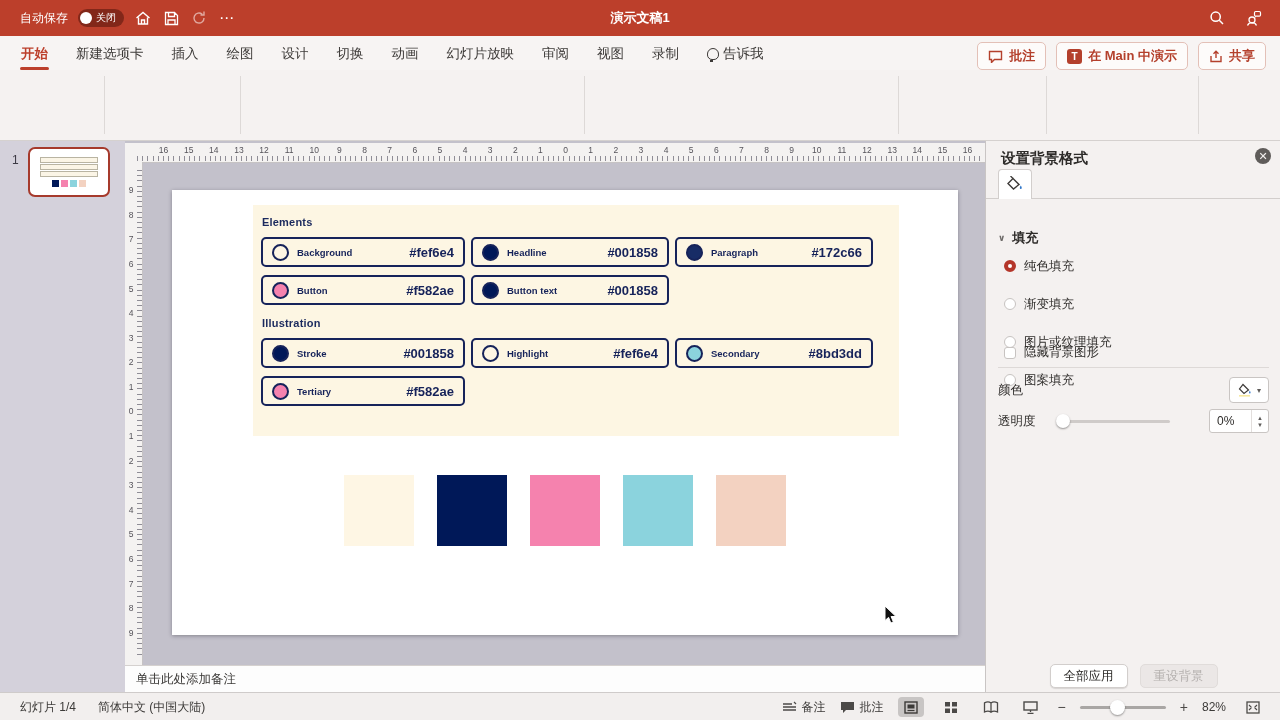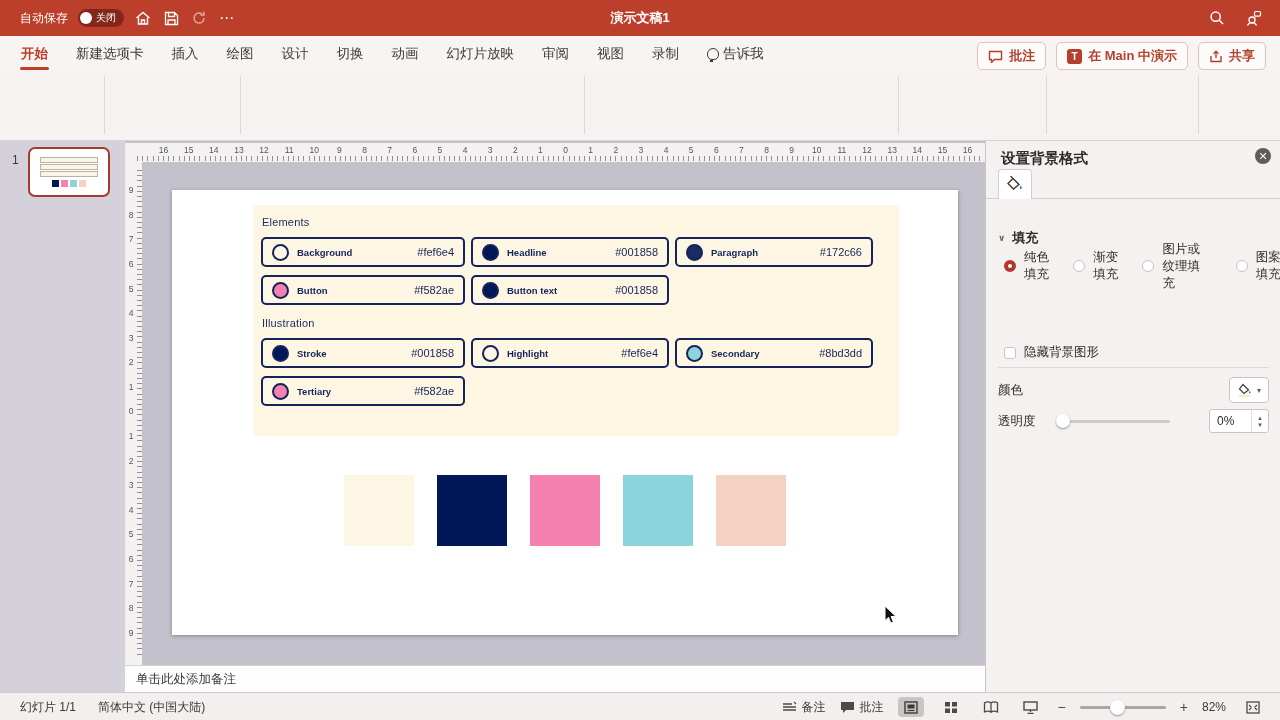--- a/index.html
+++ b/index.html
@@ -76,43 +76,43 @@
           background:repeating-linear-gradient(to right,#8f8d96 0 1px,transparent 1px 5.2px)}
   #vruler{position:absolute;left:125px;top:162px;width:17px;height:503px;background:#f4f2f1;border-right:1px solid #c6c3c4}
   .vnums{position:absolute;left:1px;top:16px;width:10px;height:467px;display:flex;flex-direction:column}
   .vnums b{flex:1;text-align:center;font-weight:normal;font-size:8.5px;color:#55535a;display:flex;align-items:center;justify-content:center}
   .vticks{position:absolute;right:0;top:8px;width:5px;height:487px;
           background:repeating-linear-gradient(to bottom,#8f8d96 0 1px,transparent 1px 5.2px)}
 
   
   #slide{position:absolute;left:172px;top:190px;width:786px;height:445px;background:#fff;box-shadow:0 1px 4px rgba(20,20,30,.35)}
   #palette-panel{position:absolute;left:81px;top:15px;width:646px;height:231px;background:#fdf6e3}
-  .pp-head{position:absolute;left:9px;font-size:11px;font-weight:normal;color:#1b2a5e;letter-spacing:.2px}
+  .pp-head{position:absolute;left:9px;font-size:11px;font-weight:bold;color:#1b2a5e;letter-spacing:.2px}
   .cards{position:absolute;left:8px;display:grid;grid-template-columns:204px 198px 198px;column-gap:6px;row-gap:8px}
   .card{height:26px;border:2px solid #16235a;border-radius:5px;display:flex;align-items:center;padding:0 9px;background:transparent}
   .card .dot{width:13px;height:13px;border-radius:50%;border:2px solid #16235a;flex:none}
   .card .cl{font-size:9.5px;font-weight:bold;color:#16235a;margin-left:8px}
-  .card .ch{font-size:11px;font-weight:normal;color:#16235a;margin-left:auto}
+  .card .ch{font-size:13px;font-weight:bold;color:#16235a;margin-left:auto}
   #swatch-row{position:absolute;left:0;top:285px;width:786px;display:flex;justify-content:center;gap:23px}
   #swatch-row .sq{width:70px;height:71px}
 
   
   #cursor{position:absolute;left:884px;top:605px;width:14px;height:20px;z-index:40}
 
   
   #fmtpanel{position:absolute;left:985px;top:141px;width:295px;height:551px;background:#f4f1f0;border-left:1px solid #c9c5c4}
   .fp-title{position:absolute;left:15px;top:8px;font-size:14.5px;font-weight:bold;color:#2e2c2a}
   .fp-close{position:absolute;right:10px;top:7px;width:16px;height:16px;border-radius:50%;background:#5f5c5a;color:#f4f1f0;
             font-size:11px;line-height:16px;text-align:center}
   .fp-tab{position:absolute;left:12px;top:28px;width:32px;height:29px;background:#fff;border:1px solid #d2cecc;border-bottom:none;
           border-radius:4px 4px 0 0;display:flex;align-items:center;justify-content:center;z-index:2}
   .fp-tabline{position:absolute;left:0;top:57px;width:295px;height:1px;background:#d2cecc}
   .fp-fill-head{position:absolute;left:12px;top:88px;display:flex;align-items:center;gap:7px;font-size:13px;font-weight:bold;color:#2e2c2a}
   .chev{font-size:9px;color:#6d6b69}
-  .fp-options{position:absolute;left:18px;top:118px;display:flex;flex-direction:row;gap:24px}
+  .fp-options{position:absolute;left:18px;top:118px;display:flex;flex-direction:column;gap:24px}
   .fp-opt{display:flex;align-items:center;gap:8px;font-size:12.5px;color:#2e2c2a;height:14px}
   .radio{width:12px;height:12px;border-radius:50%;border:1.5px solid #c7c3c1;background:#fff;box-sizing:border-box;flex:none}
   .radio.sel{border:4px solid #b4362a}
   .fp-check{position:absolute;left:18px;top:203px;display:flex;align-items:center;gap:8px;font-size:12.5px;color:#2e2c2a}
   .checkbox{width:12px;height:12px;border:1.5px solid #c7c3c1;border-radius:3px;background:#fff;box-sizing:border-box}
   .fp-div{position:absolute;left:12px;top:226px;width:271px;height:1px;background:#ddd9d7}
   .fp-colorrow{position:absolute;left:12px;top:236px;width:271px;height:26px;display:flex;align-items:center;font-size:12.5px;color:#2e2c2a}
   .bucketbtn{margin-left:auto;width:38px;height:24px;background:#fff;border:1px solid #c9c5c3;border-radius:4px;
              display:flex;align-items:center;justify-content:center;gap:3px}
   .fp-transrow{position:absolute;left:12px;top:268px;width:271px;height:24px;display:flex;align-items:center;font-size:12.5px;color:#2e2c2a}
@@ -737,29 +737,33 @@
         <span class="th"></span>
       </span>
     <span class="spin">
       <span class="sv">0%</span>
       <span class="arr">
           <i>▲</i>
           <i>▼</i>
         </span>
     </span>
   </div>
+  <div class="fp-bottom">
+    <span class="fp-btn primary">全部应用</span>
+    <span class="fp-btn off">重设背景</span>
+  </div>
 </div>
 
 <div id="notes">
   <span>单击此处添加备注</span>
 </div>
 
 <div id="statusbar">
   <div class="sb-left">
-    <span>幻灯片 1/1</span>
+    <span>幻灯片 1/4</span>
     <span>简体中文 (中国大陆)</span>
   </div>
   <div class="sb-right">
     <span class="sb-item">
       <svg width="15" height="12" viewBox="0 0 15 12">
           <path d="M1 3h9M1 6h13M1 9h13" stroke="#4c4a48" stroke-width="1.4"></path>
           <path d="M12 1l2 2-2-2z" stroke="#4c4a48" stroke-width="1.2"></path>
         </svg>
       <span>备注</span>
     </span>

